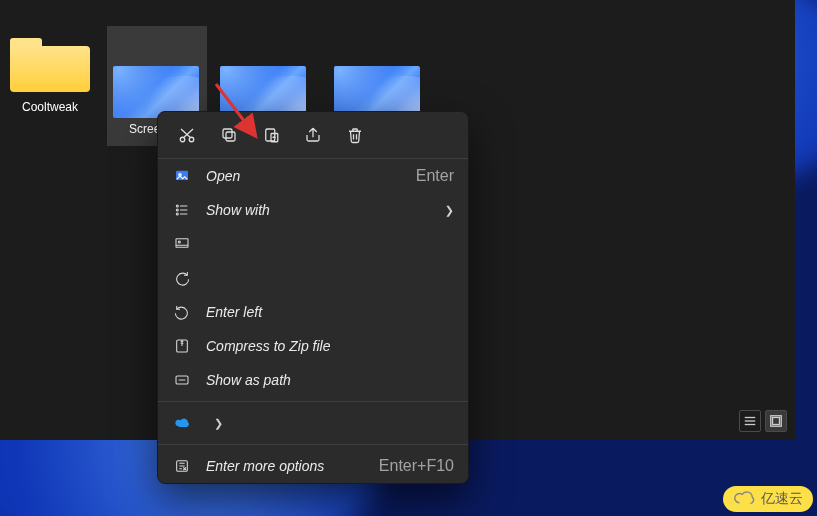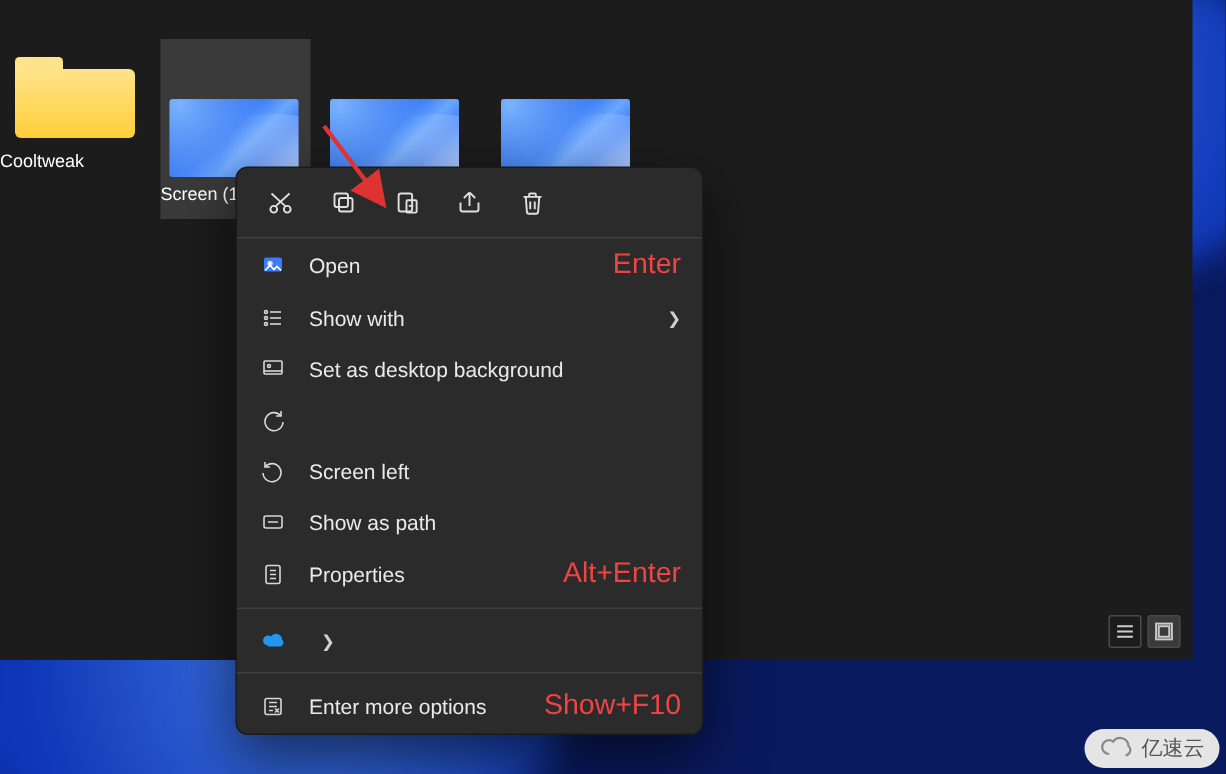--- a/index.html
+++ b/index.html
@@ -26,21 +26,21 @@
   .explorer {
     position: absolute;
     left: 0; top: 0;
     width: 795px; height: 440px;
     background: #1c1c1c;
     overflow: visible;
   }
   .files { position: relative; padding: 20px 4px; }
   .file-item {
     position: absolute;
-    width: 100px; 
+    width: 100px; text-align: center;
     font-size: 12px;
   }
   .folder-icon { width: 80px; height: 56px; margin: 10px auto 8px; position: relative; }
   .folder-icon .tab { position:absolute; top:2px; left:0; width:32px; height:12px; background:#ffe38a; border-radius:3px 3px 0 0;}
   .folder-icon .body { position:absolute; top:10px; left:0; width:80px; height:46px; background: linear-gradient(#ffe38a,#ffcf3a); border-radius:4px;}
   .selected { background: #3a3a3a; width:100px; height:120px; top:26px; }
   .win-thumb { width:86px; height:52px; background: linear-gradient(135deg,#1850d8 0%, #3a7cf7 45%, #6aa7ff 60%, #3a7cf7 75%); border-radius:2px; position:relative; overflow:hidden;}
   .win-thumb::before, .win-thumb::after { content:""; position:absolute; border-radius:50%; }
   .win-thumb::before { width:120px; height:80px; background:radial-gradient(circle at 30% 30%, #7ab3ff, transparent 60%); left:-30px; top:-20px;}
   .win-thumb::after { width:120px; height:80px; background:radial-gradient(circle at 70% 60%, #cfe2ff, transparent 65%); left:10px; top:10px;}
@@ -72,35 +72,35 @@
     margin-right: 2px;
   }
   .cm-item {
     display: flex; align-items: center;
     padding: 7px 14px;
     font-size: 14px;
     color: #eaeaea;
     cursor: pointer;
   }
   .cm-icon { width: 20px; height: 20px; margin-right: 14px; display:flex; align-items:center; justify-content:center; flex-shrink:0;}
-  .cm-label { flex: 1; }
-  .cm-shortcut { color: #ef4444; font-size: 19px; margin-left: 8px;}
+  .cm-label { flex: 1; font-style: italic; }
+  .cm-shortcut { color: #a3a3a3; font-size: 16px; margin-left: 8px;}
   .cm-arrow { color: #cfcfcf; font-size: 11px; margin-left:8px;}
   .cm-sep { height: 1px; background: #3f3f3f; margin: 4px 0; }
 
   
   .view-btns { position:absolute; right:8px; bottom:8px; display:flex; gap:4px;}
   .view-btn { width:22px; height:22px; border:1px solid #4a4a4a; display:flex; align-items:center; justify-content:center; color:#ccc; border-radius:2px;}
   .view-btn.active { background:#3a3a3a;}
 
   
   .arrow-annot { position:absolute; left:210px; top:78px; z-index:60; pointer-events:none;}
 
   
-  .watermark { position:absolute; right:4px; bottom:4px; background:#e5e5e5; color:#555; border-radius:14px; padding:4px 10px; font-size:14px; display:flex; align-items:center; gap:6px; z-index:200;}
+  .watermark { position:absolute; right:4px; bottom:4px; background:#fde047; color:#555; border-radius:14px; padding:4px 10px; font-size:14px; display:flex; align-items:center; gap:6px; z-index:200;}
 </style>
 </head>
 <body>
 
 <div class="bloom1"></div>
 <div class="bloom2"></div>
 
 <div class="explorer">
   <div class="files">
 
@@ -216,59 +216,57 @@
         <span class="cm-arrow">❯</span>
       </div>
       <div class="cm-item">
         <span class="cm-icon">
           <svg width="16" height="16" viewBox="0 0 24 24" fill="none" stroke="#d8d8d8" stroke-width="1.6">
             <rect x="3" y="4" width="18" height="13" rx="1"></rect>
             <line x1="3" y1="14" x2="21" y2="14"></line>
             <circle cx="8" cy="9" r="1.5"></circle>
           </svg>
         </span>
-        <span class="cm-label">Set as desktop background</span>
       </div>
       <div class="cm-item">
         <span class="cm-icon">
           <svg width="16" height="16" viewBox="0 0 24 24" fill="none" stroke="#d8d8d8" stroke-width="1.6">
             <path d="M20 8a9 9 0 1 0 2 6"></path>
             <path d="M20 3v5h-5"></path>
           </svg>
         </span>
       </div>
       <div class="cm-item">
         <span class="cm-icon">
           <svg width="16" height="16" viewBox="0 0 24 24" fill="none" stroke="#d8d8d8" stroke-width="1.6">
             <path d="M4 8a9 9 0 1 1-2 6"></path>
             <path d="M4 3v5h5"></path>
           </svg>
         </span>
-        <span class="cm-label">Screen left</span>
+        <span class="cm-label">Enter left</span>
+      </div>
+      <div class="cm-item">
+        <span class="cm-icon">
+          <svg width="16" height="16" viewBox="0 0 24 24" fill="none" stroke="#d8d8d8" stroke-width="1.6">
+            <rect x="4" y="3" width="16" height="18" rx="2"></rect>
+            <line x1="12" y1="3" x2="12" y2="12"></line>
+            <line x1="10" y1="5" x2="14" y2="5"></line>
+            <line x1="10" y1="8" x2="14" y2="8"></line>
+          </svg>
+        </span>
+        <span class="cm-label">Compress to Zip file</span>
       </div>
       <div class="cm-item">
         <span class="cm-icon">
           <svg width="16" height="16" viewBox="0 0 24 24" fill="none" stroke="#d8d8d8" stroke-width="1.6">
             <rect x="3" y="6" width="18" height="12" rx="2"></rect>
             <line x1="7" y1="12" x2="17" y2="12"></line>
           </svg>
         </span>
         <span class="cm-label">Show as path</span>
-      </div>
-      <div class="cm-item">
-        <span class="cm-icon">
-          <svg width="16" height="16" viewBox="0 0 24 24" fill="none" stroke="#d8d8d8" stroke-width="1.6">
-            <rect x="5" y="3" width="14" height="18" rx="2"></rect>
-            <line x1="9" y1="8" x2="15" y2="8"></line>
-            <line x1="9" y1="12" x2="15" y2="12"></line>
-            <line x1="9" y1="16" x2="15" y2="16"></line>
-          </svg>
-        </span>
-        <span class="cm-label">Properties</span>
-        <span class="cm-shortcut">Alt+Enter</span>
       </div>
       <div class="cm-sep"></div>
       <div class="cm-item">
         <span class="cm-icon">
           <svg width="16" height="16" viewBox="0 0 24 16">
             <path d="M7 13a5 5 0 1 1 3-9 6 6 0 0 1 11 3 4 4 0 0 1-2 7H7z" fill="#2196f3"></path>
           </svg>
         </span>
         <span class="cm-arrow">❯</span>
       </div>
@@ -278,21 +276,21 @@
           <svg width="16" height="16" viewBox="0 0 24 24" fill="none" stroke="#d8d8d8" stroke-width="1.6">
             <rect x="4" y="4" width="16" height="16" rx="2"></rect>
             <line x1="8" y1="8" x2="16" y2="8"></line>
             <line x1="8" y1="12" x2="16" y2="12"></line>
             <line x1="8" y1="16" x2="12" y2="16"></line>
             <line x1="14" y1="14" x2="18" y2="18"></line>
             <line x1="18" y1="14" x2="14" y2="18"></line>
           </svg>
         </span>
         <span class="cm-label">Enter more options</span>
-        <span class="cm-shortcut">Show+F10</span>
+        <span class="cm-shortcut">Enter+F10</span>
       </div>
     </div>
 </div>
 
 <div class="watermark">
   <svg width="22" height="16" viewBox="0 0 24 16" fill="none" stroke="#888" stroke-width="1.6">
       <path d="M7 12a5 5 0 1 1 3-9 6 6 0 0 1 11 3 4 4 0 0 1-2 7"></path>
     </svg>
   <span>亿速云</span>
 </div>

